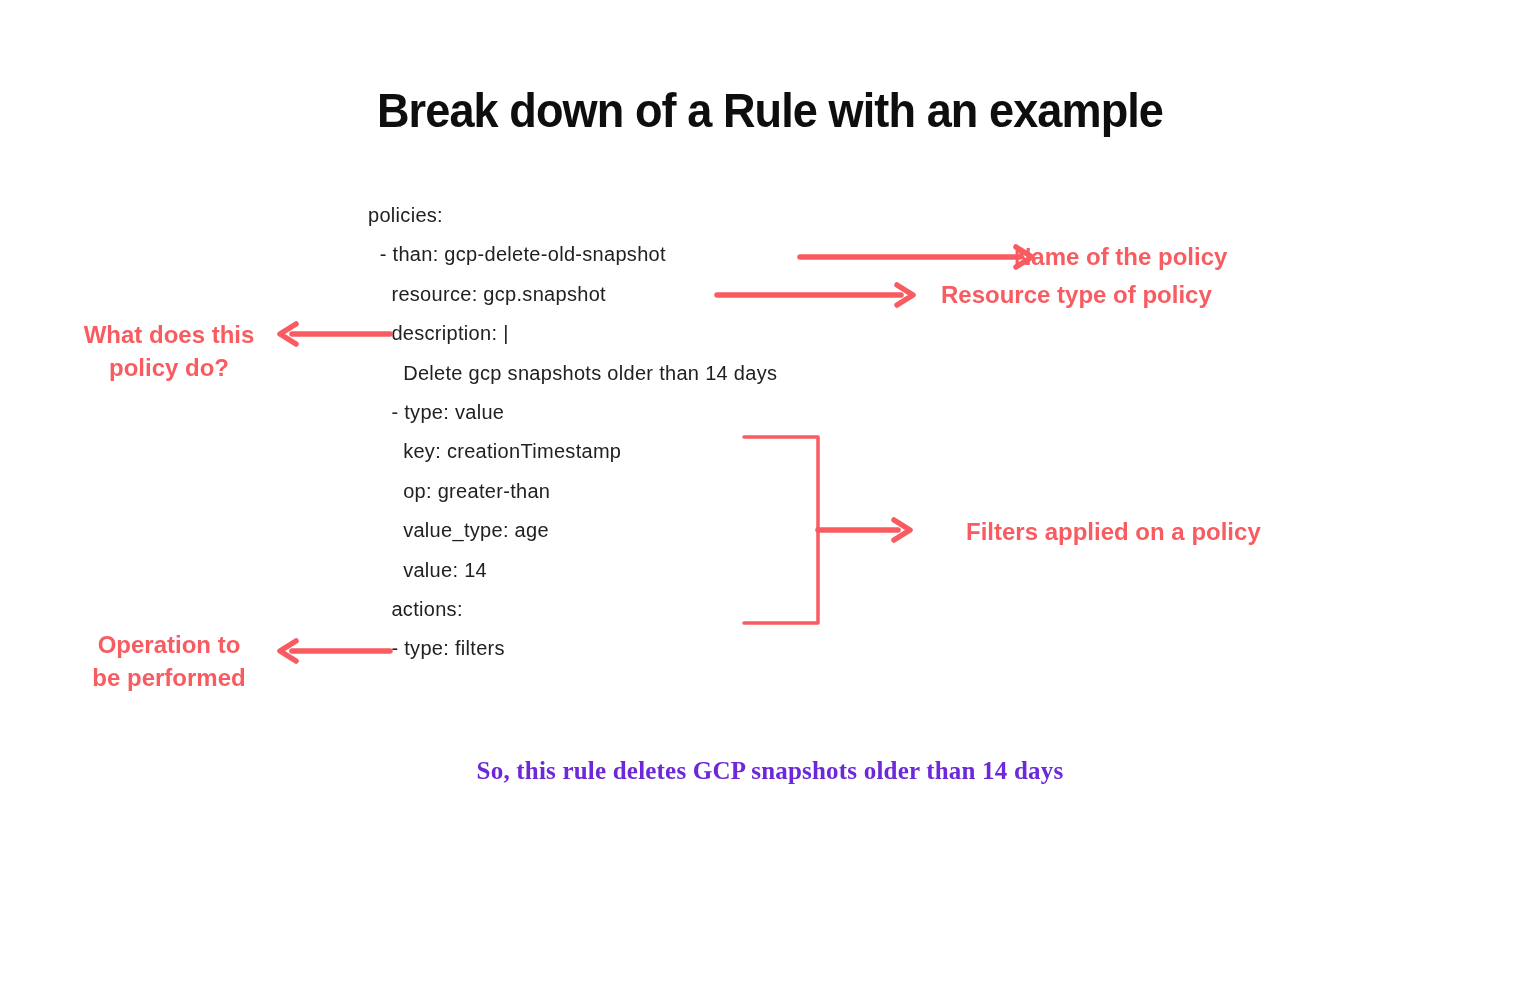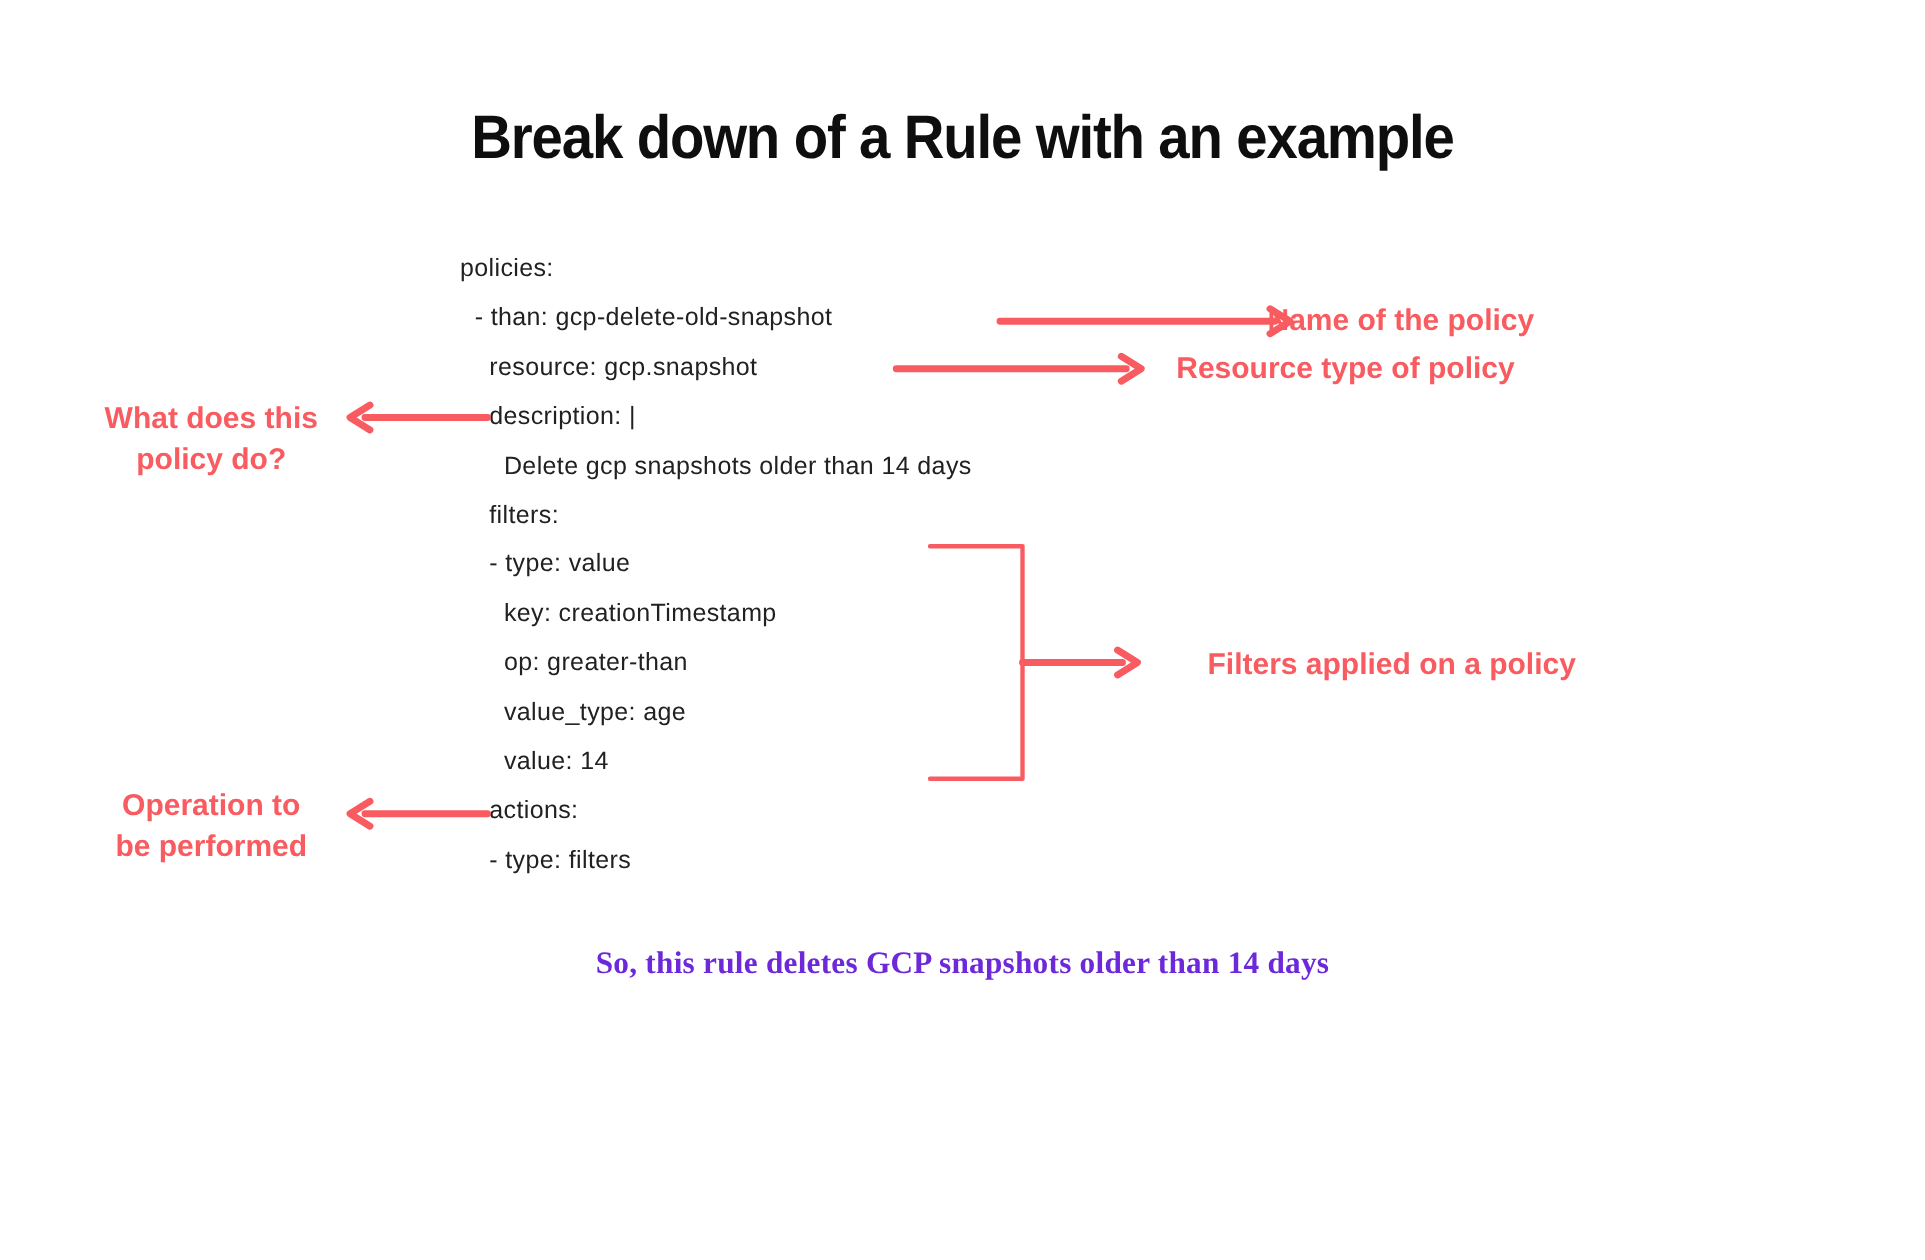--- a/index.html
+++ b/index.html
@@ -71,21 +71,20 @@
 <div class="canvas">
 
   <div class="title">Break down of a Rule with an example</div>
 
   <div class="code">
     <div class="code-line">policies:</div>
     <div class="code-line">  - than: gcp-delete-old-snapshot</div>
     <div class="code-line">    resource: gcp.snapshot</div>
     <div class="code-line">    description: |</div>
     <div class="code-line">      Delete gcp snapshots older than 14 days</div>
-    <div class="code-line">    filters:</div>
     <div class="code-line">    - type: value</div>
     <div class="code-line">      key: creationTimestamp</div>
     <div class="code-line">      op: greater-than</div>
     <div class="code-line">      value_type: age</div>
     <div class="code-line">      value: 14</div>
     <div class="code-line">    actions:</div>
     <div class="code-line">    - type: filters</div>
   </div>
 
   <div class="ann" style="left:1014px; top:244px;">Name of the policy</div>

